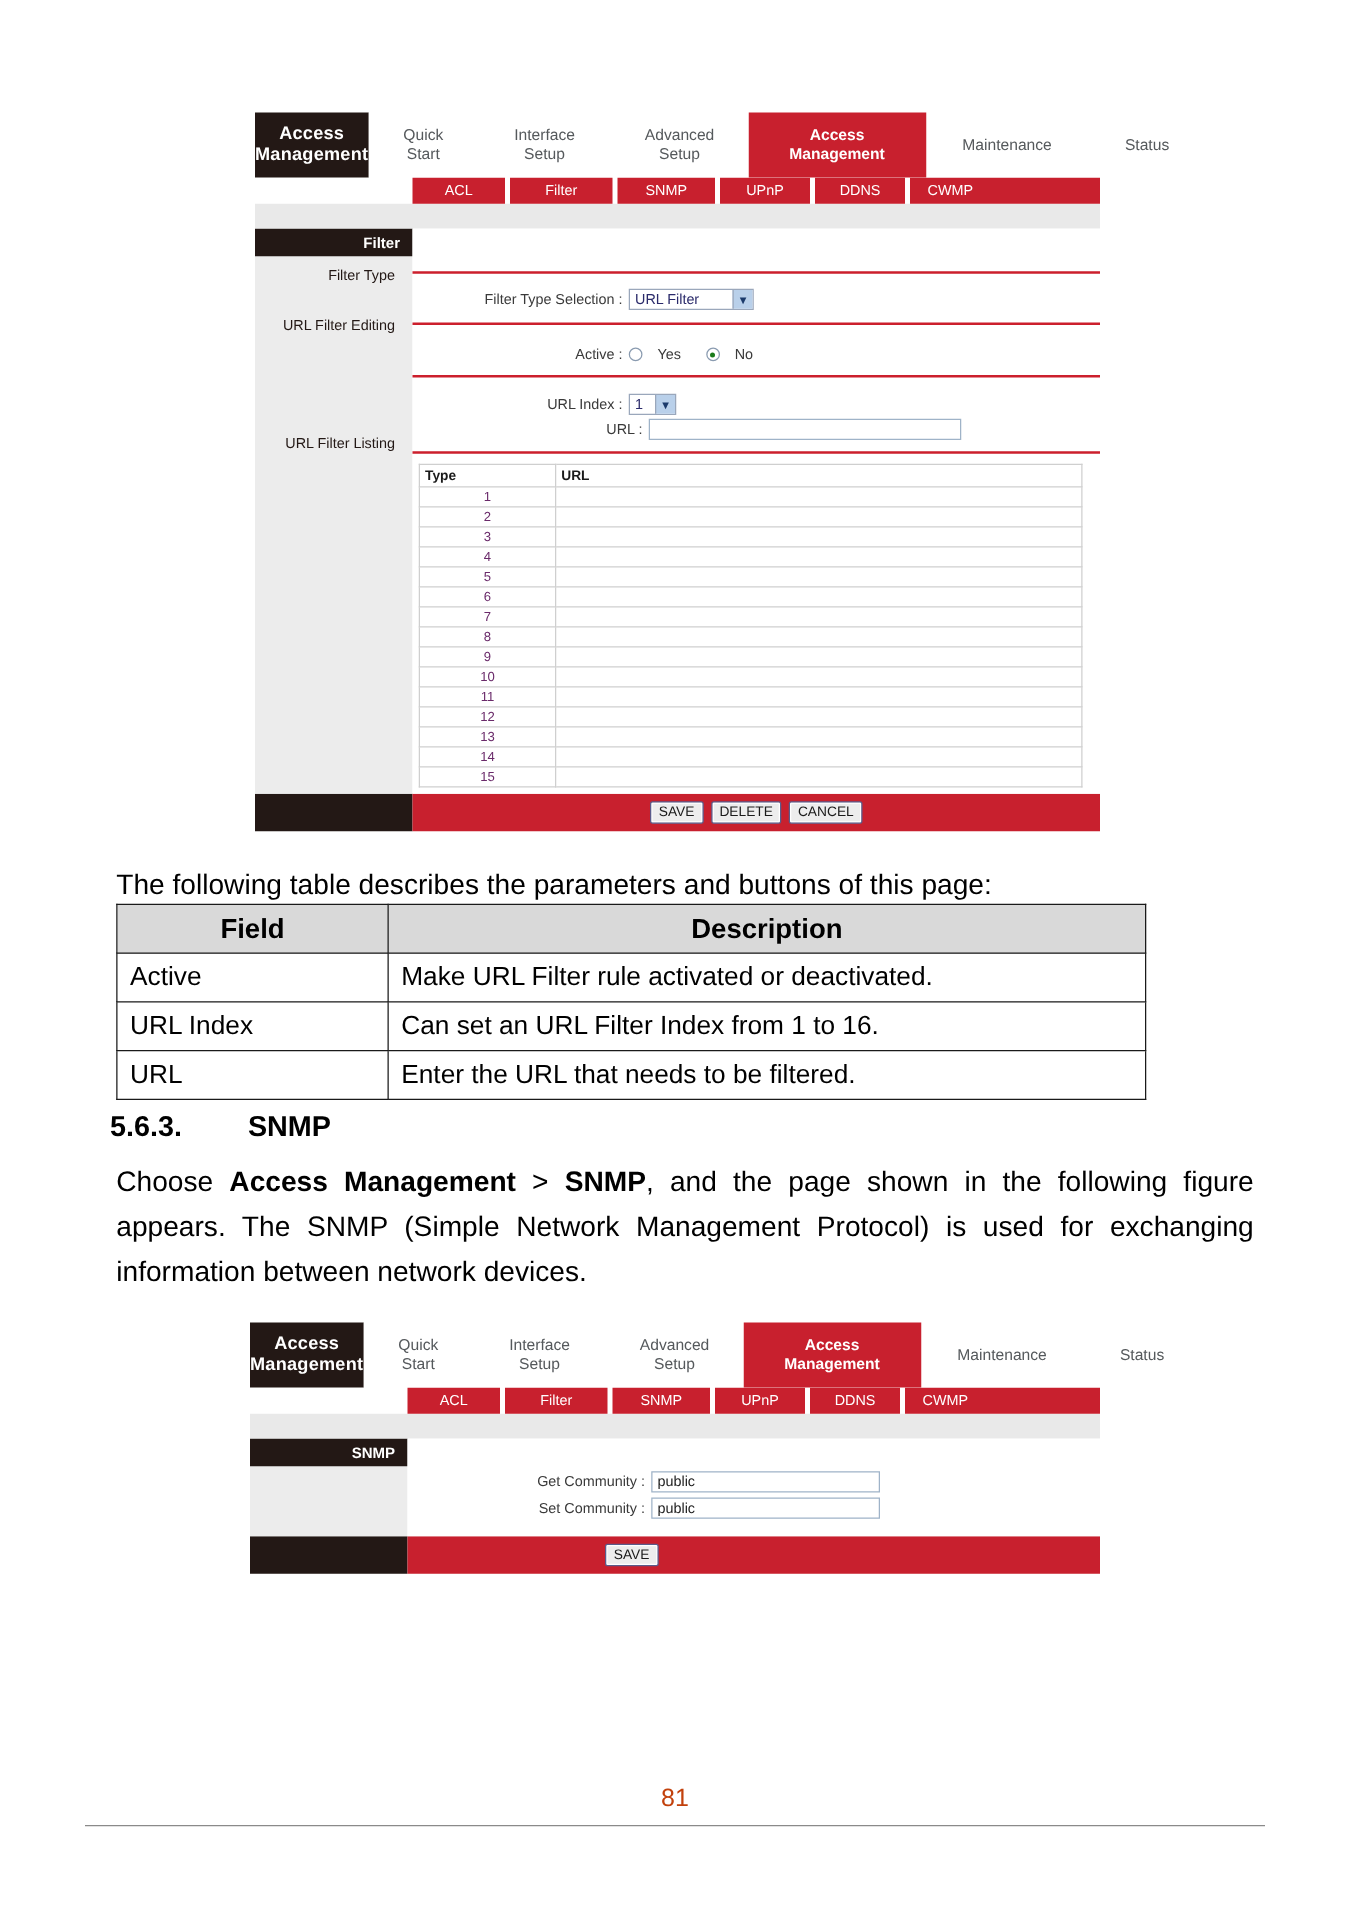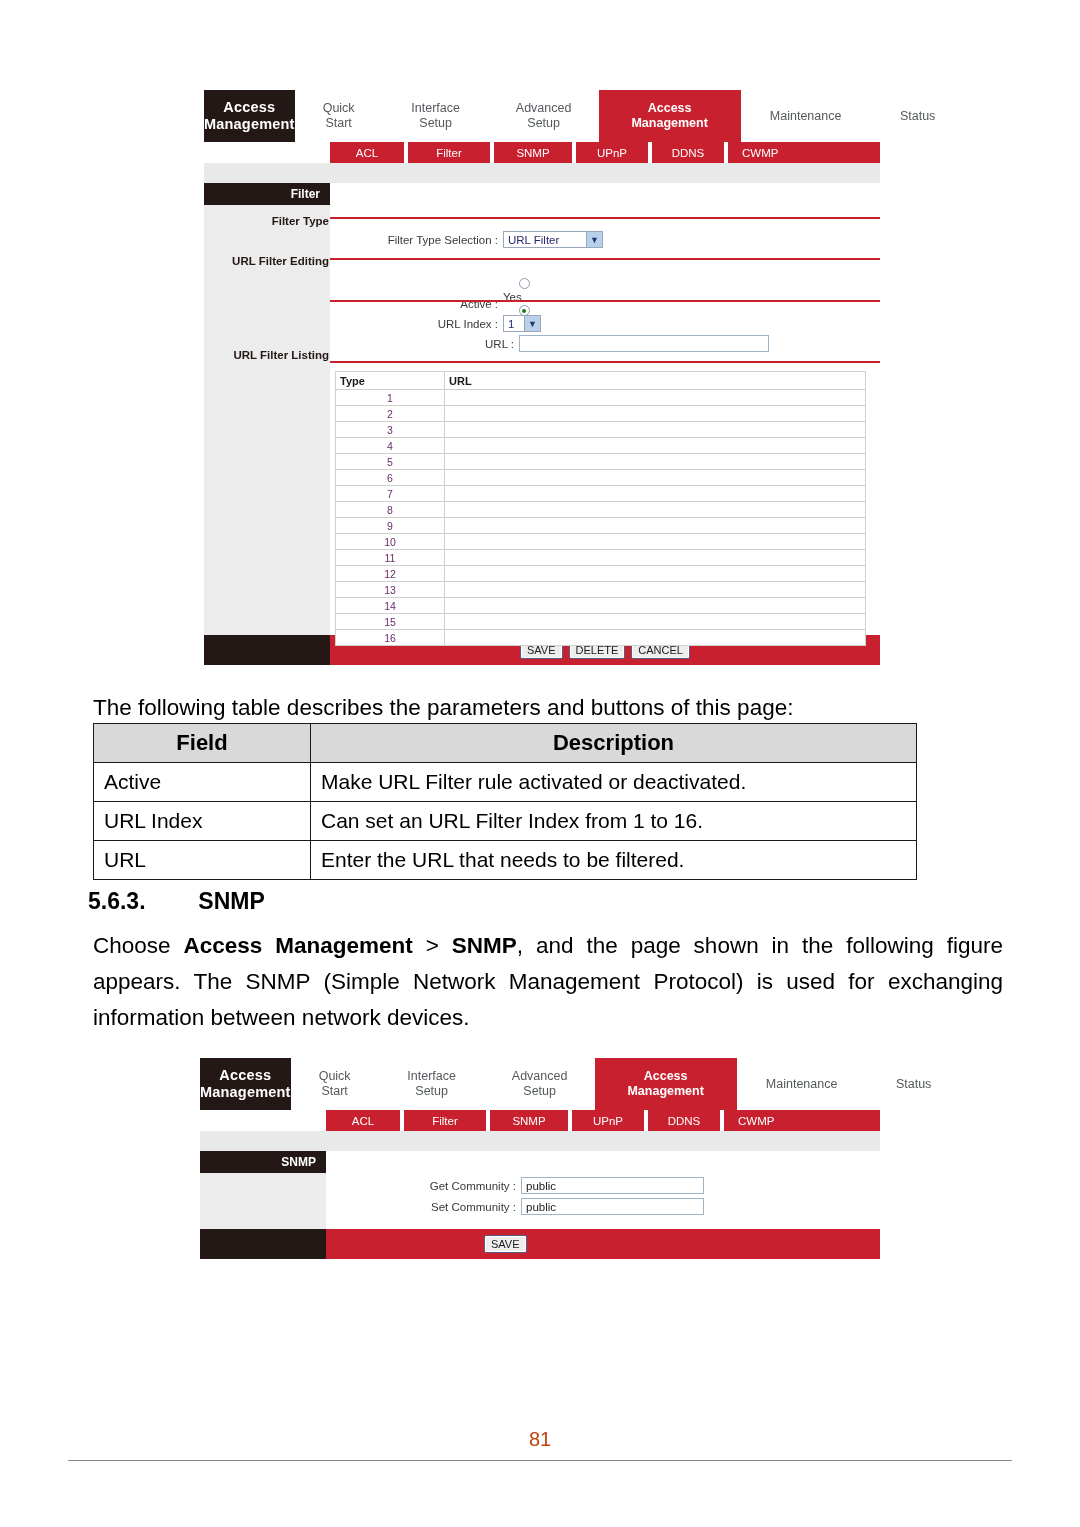--- a/index.html
+++ b/index.html
@@ -131,24 +131,24 @@
     font-size: 12px;
     font-weight: bold;
     height: 22px;
     line-height: 22px;
     text-align: right;
     padding-right: 10px;
     box-sizing: border-box;
   }
   .side-label {
     font-size: 11.5px;
-    font-weight: bold;
+    font-weight: normal;
     color: #231815;
     text-align: right;
-    padding-right: 1px;
+    padding-right: 14px;
     position: absolute;
     right: 0;
     white-space: nowrap;
   }
   .panel-right {
     flex: 1;
     background: #ffffff;
     position: relative;
   }
   .red-rule {
@@ -198,21 +198,21 @@
     border: 1px solid #9fb3c8;
     background: #ffffff;
     height: 17px;
     box-sizing: border-box;
     font-size: 11.5px;
     color: #222;
     display: flex;
     align-items: center;
     padding-left: 4px;
   }
-  .radio-wrap { display: flex; align-items: flex-end; gap: 2px; flex-direction: column; }
+  .radio-wrap { display: flex; align-items: flex-start; gap: 12px; }
   .radio {
     width: 11px; height: 11px;
     border-radius: 50%;
     border: 1px solid #8a9bb0;
     background: #ffffff;
     box-sizing: border-box;
     position: relative;
   }
   .radio.checked::after {
     content: "";
@@ -484,24 +484,20 @@
               <tr>
                   <td class="idx">13</td>
                   <td></td>
                 </tr>
               <tr>
                   <td class="idx">14</td>
                   <td></td>
                 </tr>
               <tr>
                   <td class="idx">15</td>
-                  <td></td>
-                </tr>
-              <tr>
-                  <td class="idx">16</td>
                   <td></td>
                 </tr>
             </tbody>
           </table>
         </div>
       </div>
     </div>
 
     <div class="btn-bar" style="height:30px;">
       <div class="btn-bar-left"></div>

